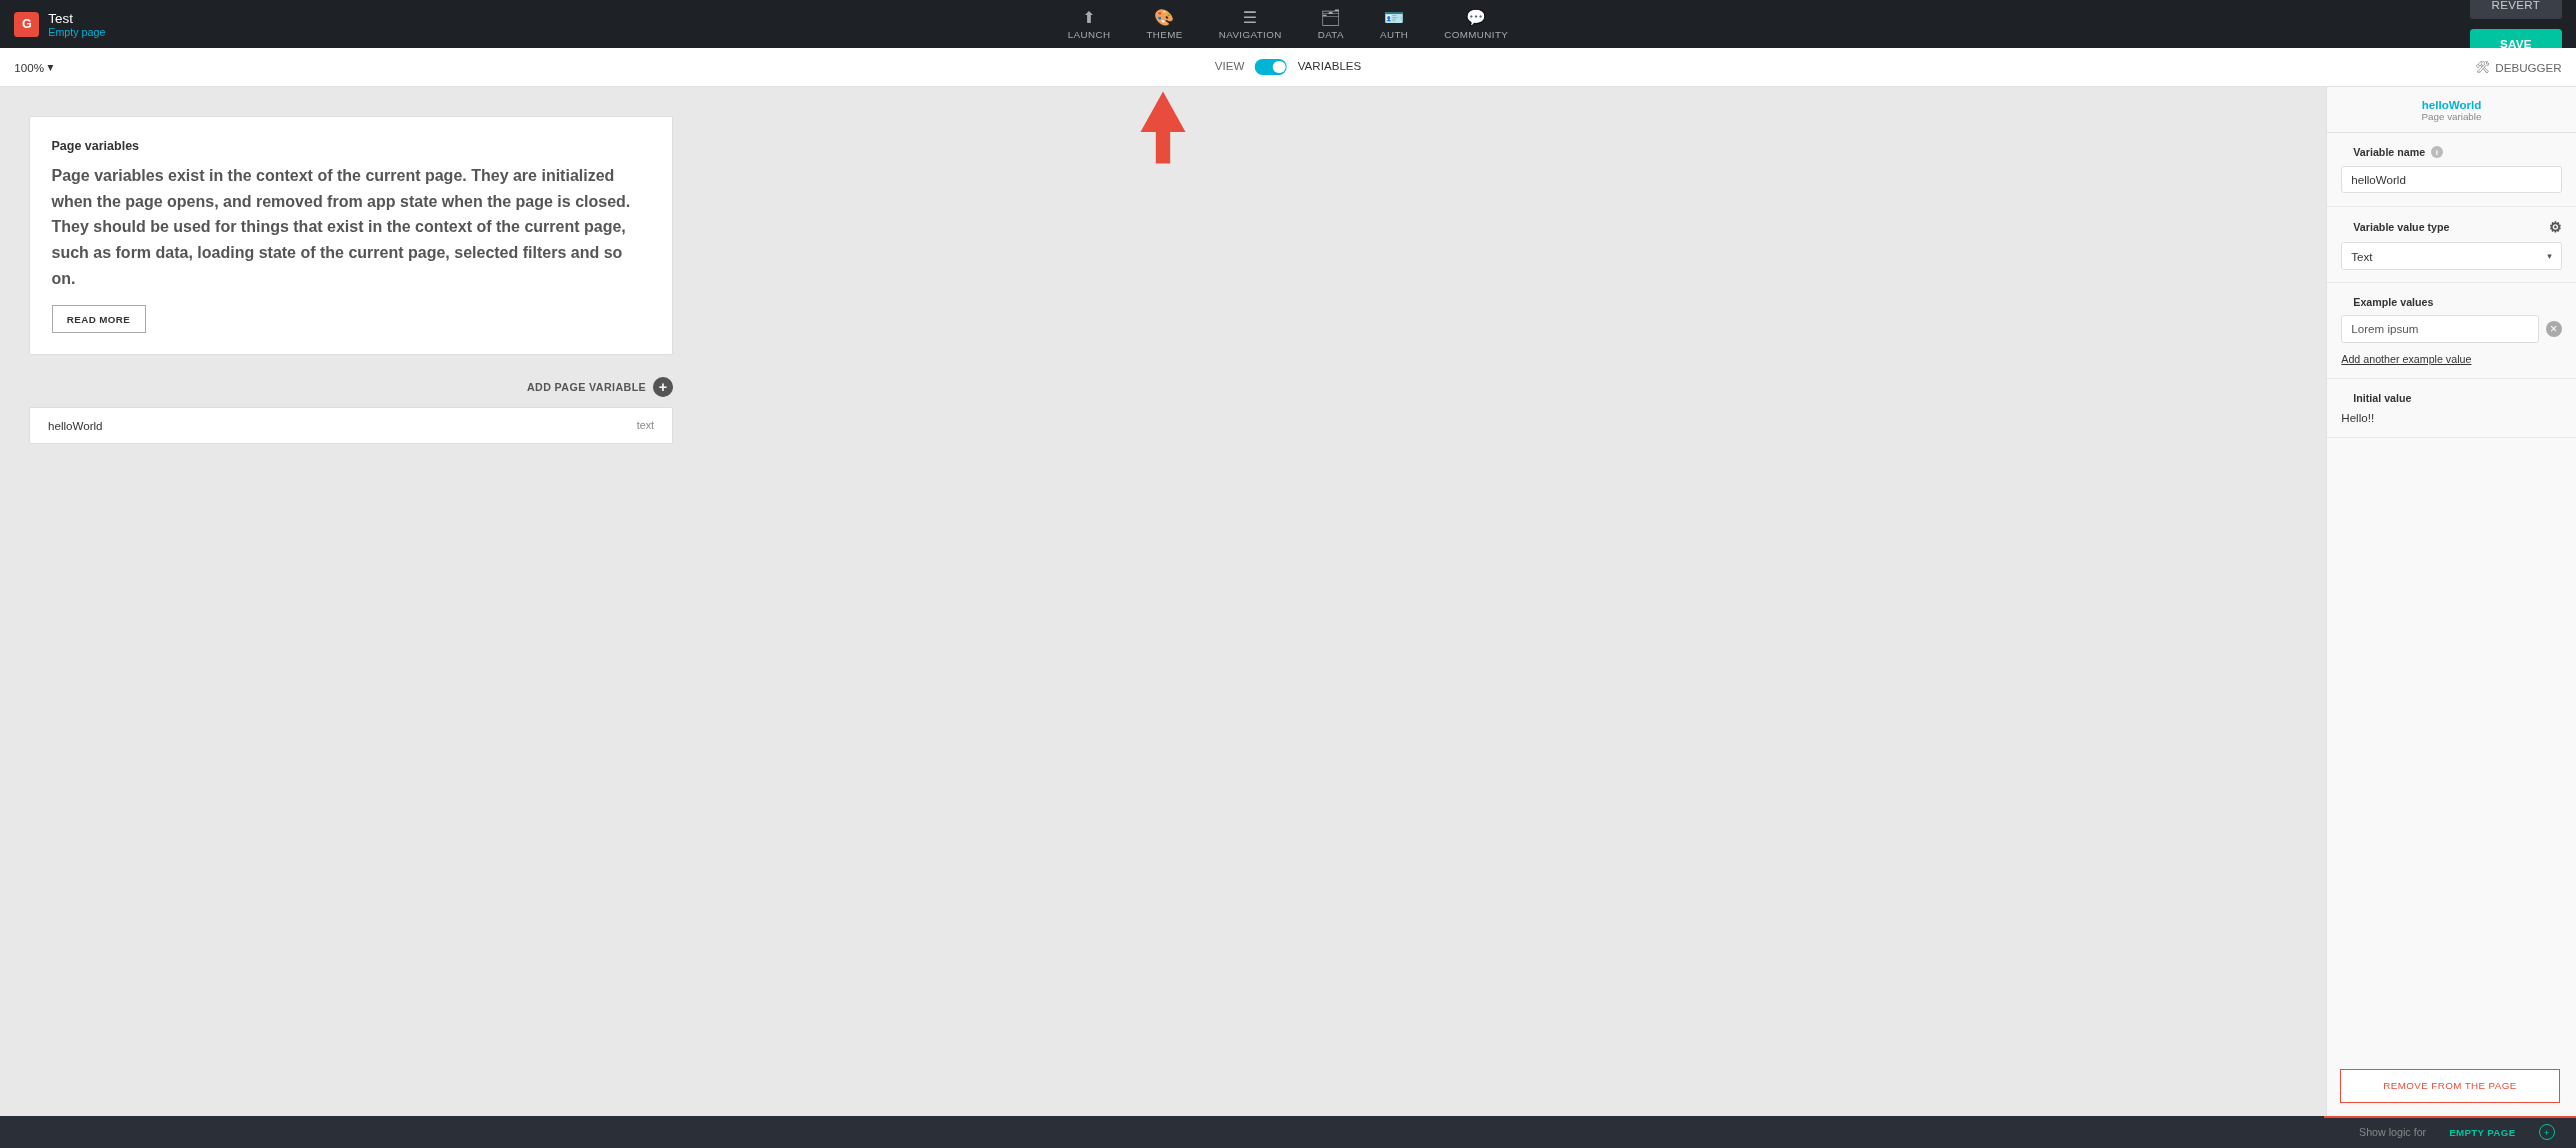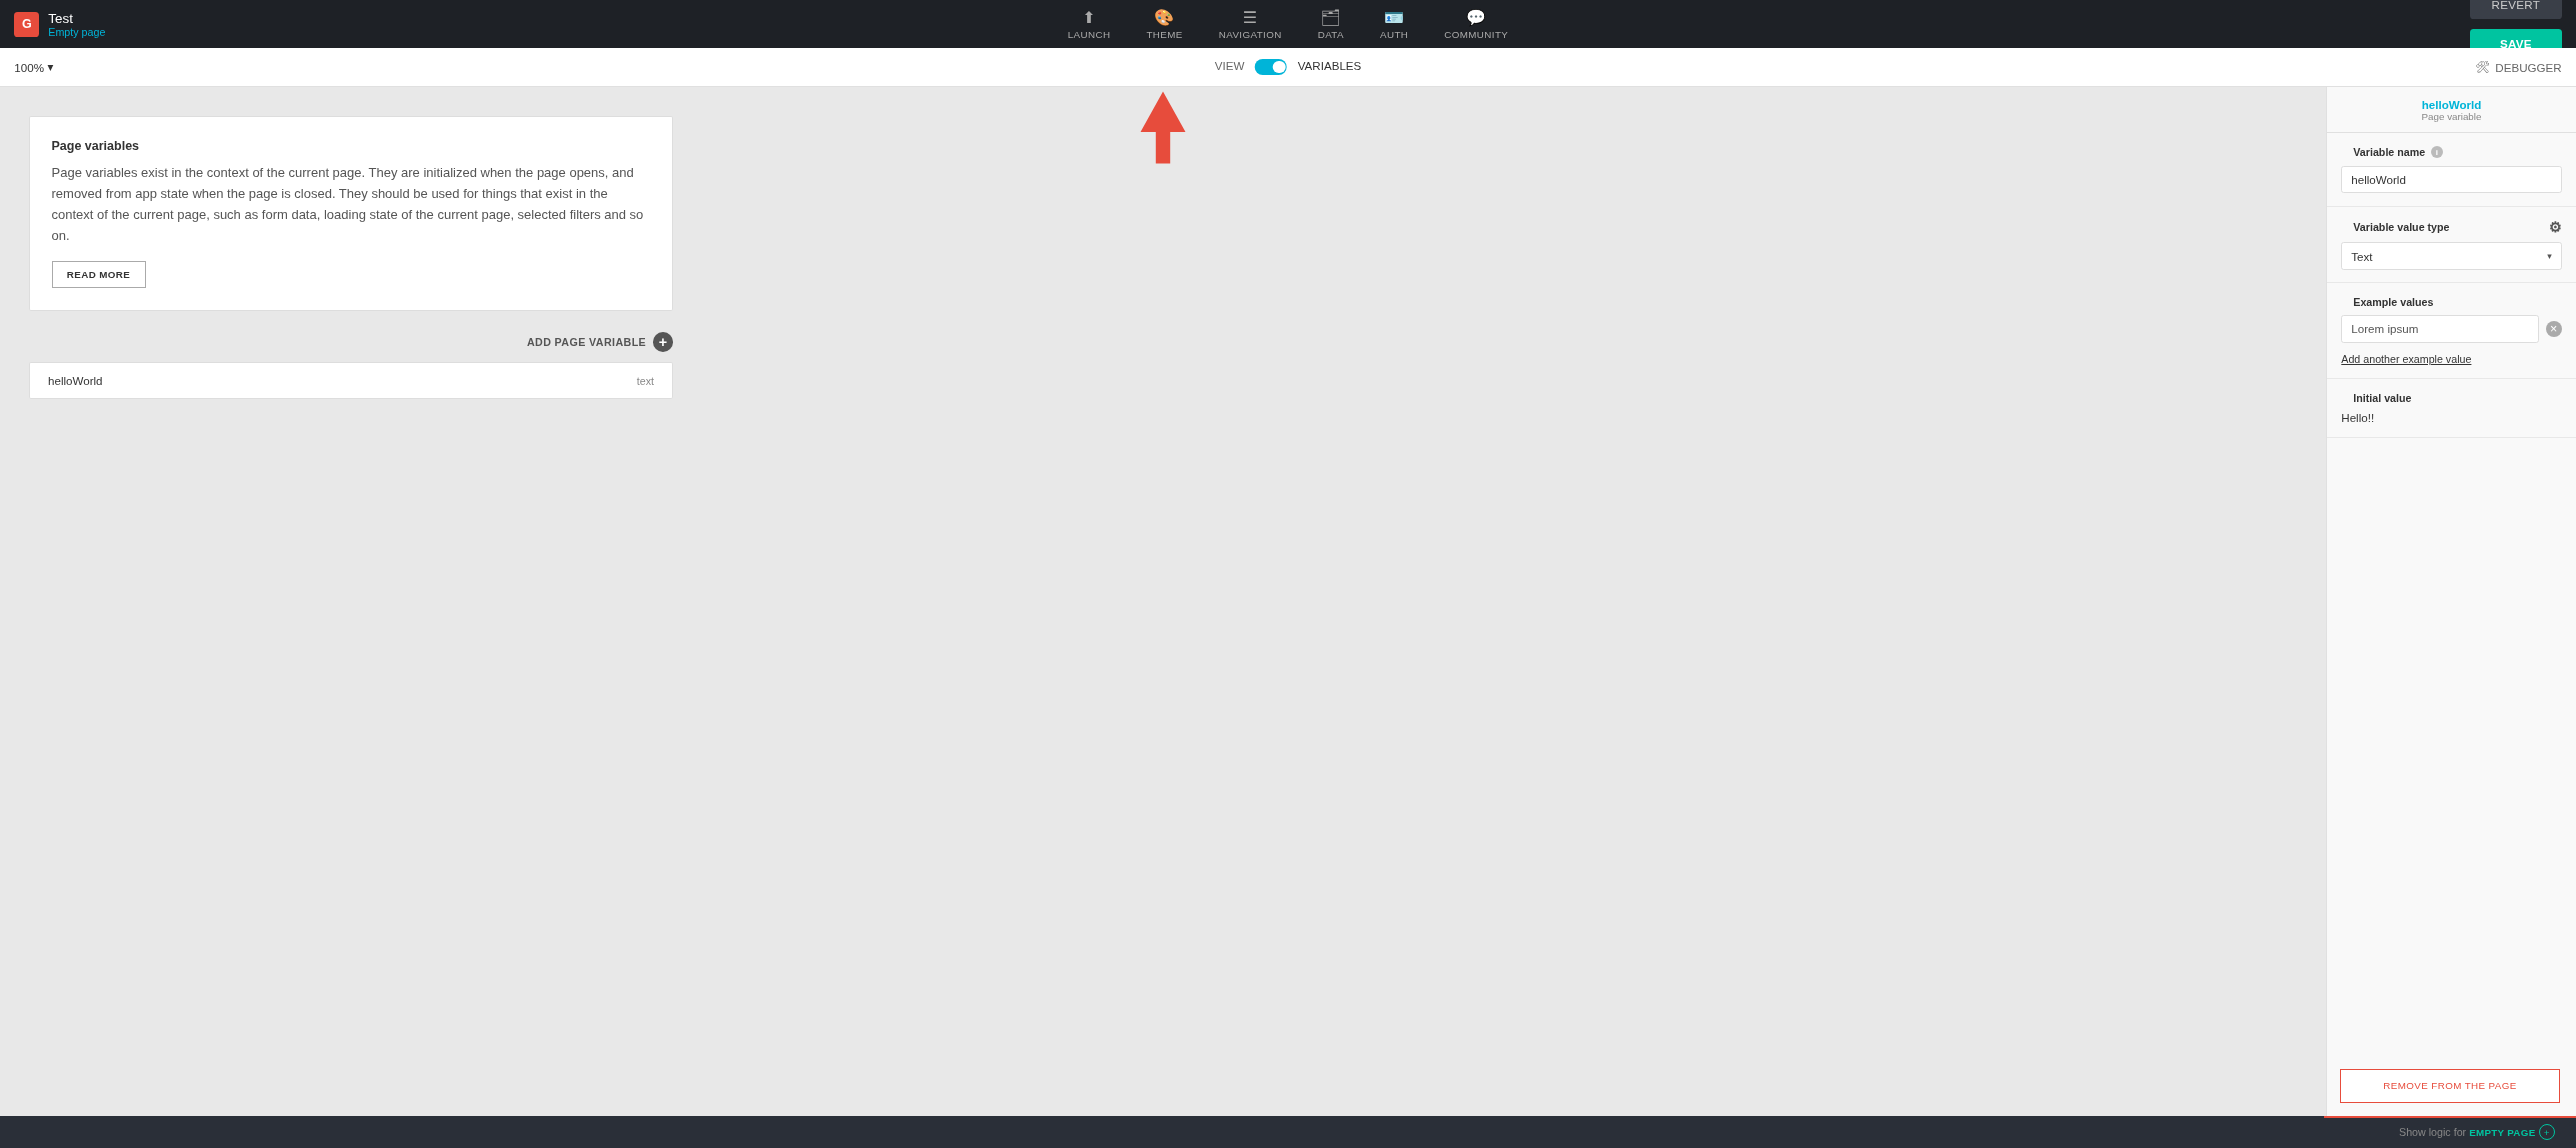--- a/index.html
+++ b/index.html
@@ -181,23 +181,24 @@
       max-width: 644px;
       margin-bottom: 21.5px;
     }
     .info-box h3 {
       font-size: 12.5px;
       font-weight: 600;
       color: #333;
       margin-bottom: 10.7px;
     }
     .info-box p {
-      font-size: 13px;
+      font-size: 16px;
       color: #555;
       line-height: 1.6;
+      font-weight: bold;
     }
     .read-more-btn {
       display: inline-block;
       margin-top: 14.3px;
       padding: 7.2px 14.3px;
       border: 0.9px solid #aaa;
       background: white;
       font-size: 9.8px;
       font-weight: 600;
       letter-spacing: 0.4px;
@@ -377,21 +378,21 @@
     
     .bottom-bar {
       height: 32px;
       background: #2a2f38;
       display: flex;
       align-items: center;
       justify-content: flex-end;
       padding: 0 21.5px;
       font-size: 10.7px;
       color: #888;
-      gap: 3px;
+      gap: 23px;
     }
     .show-logic-link {
       color: #00c4a0;
       font-weight: 600;
       text-transform: uppercase;
       font-size: 9.8px;
       cursor: pointer;
       letter-spacing: 0.3px;
     }
     .bottom-icon {

